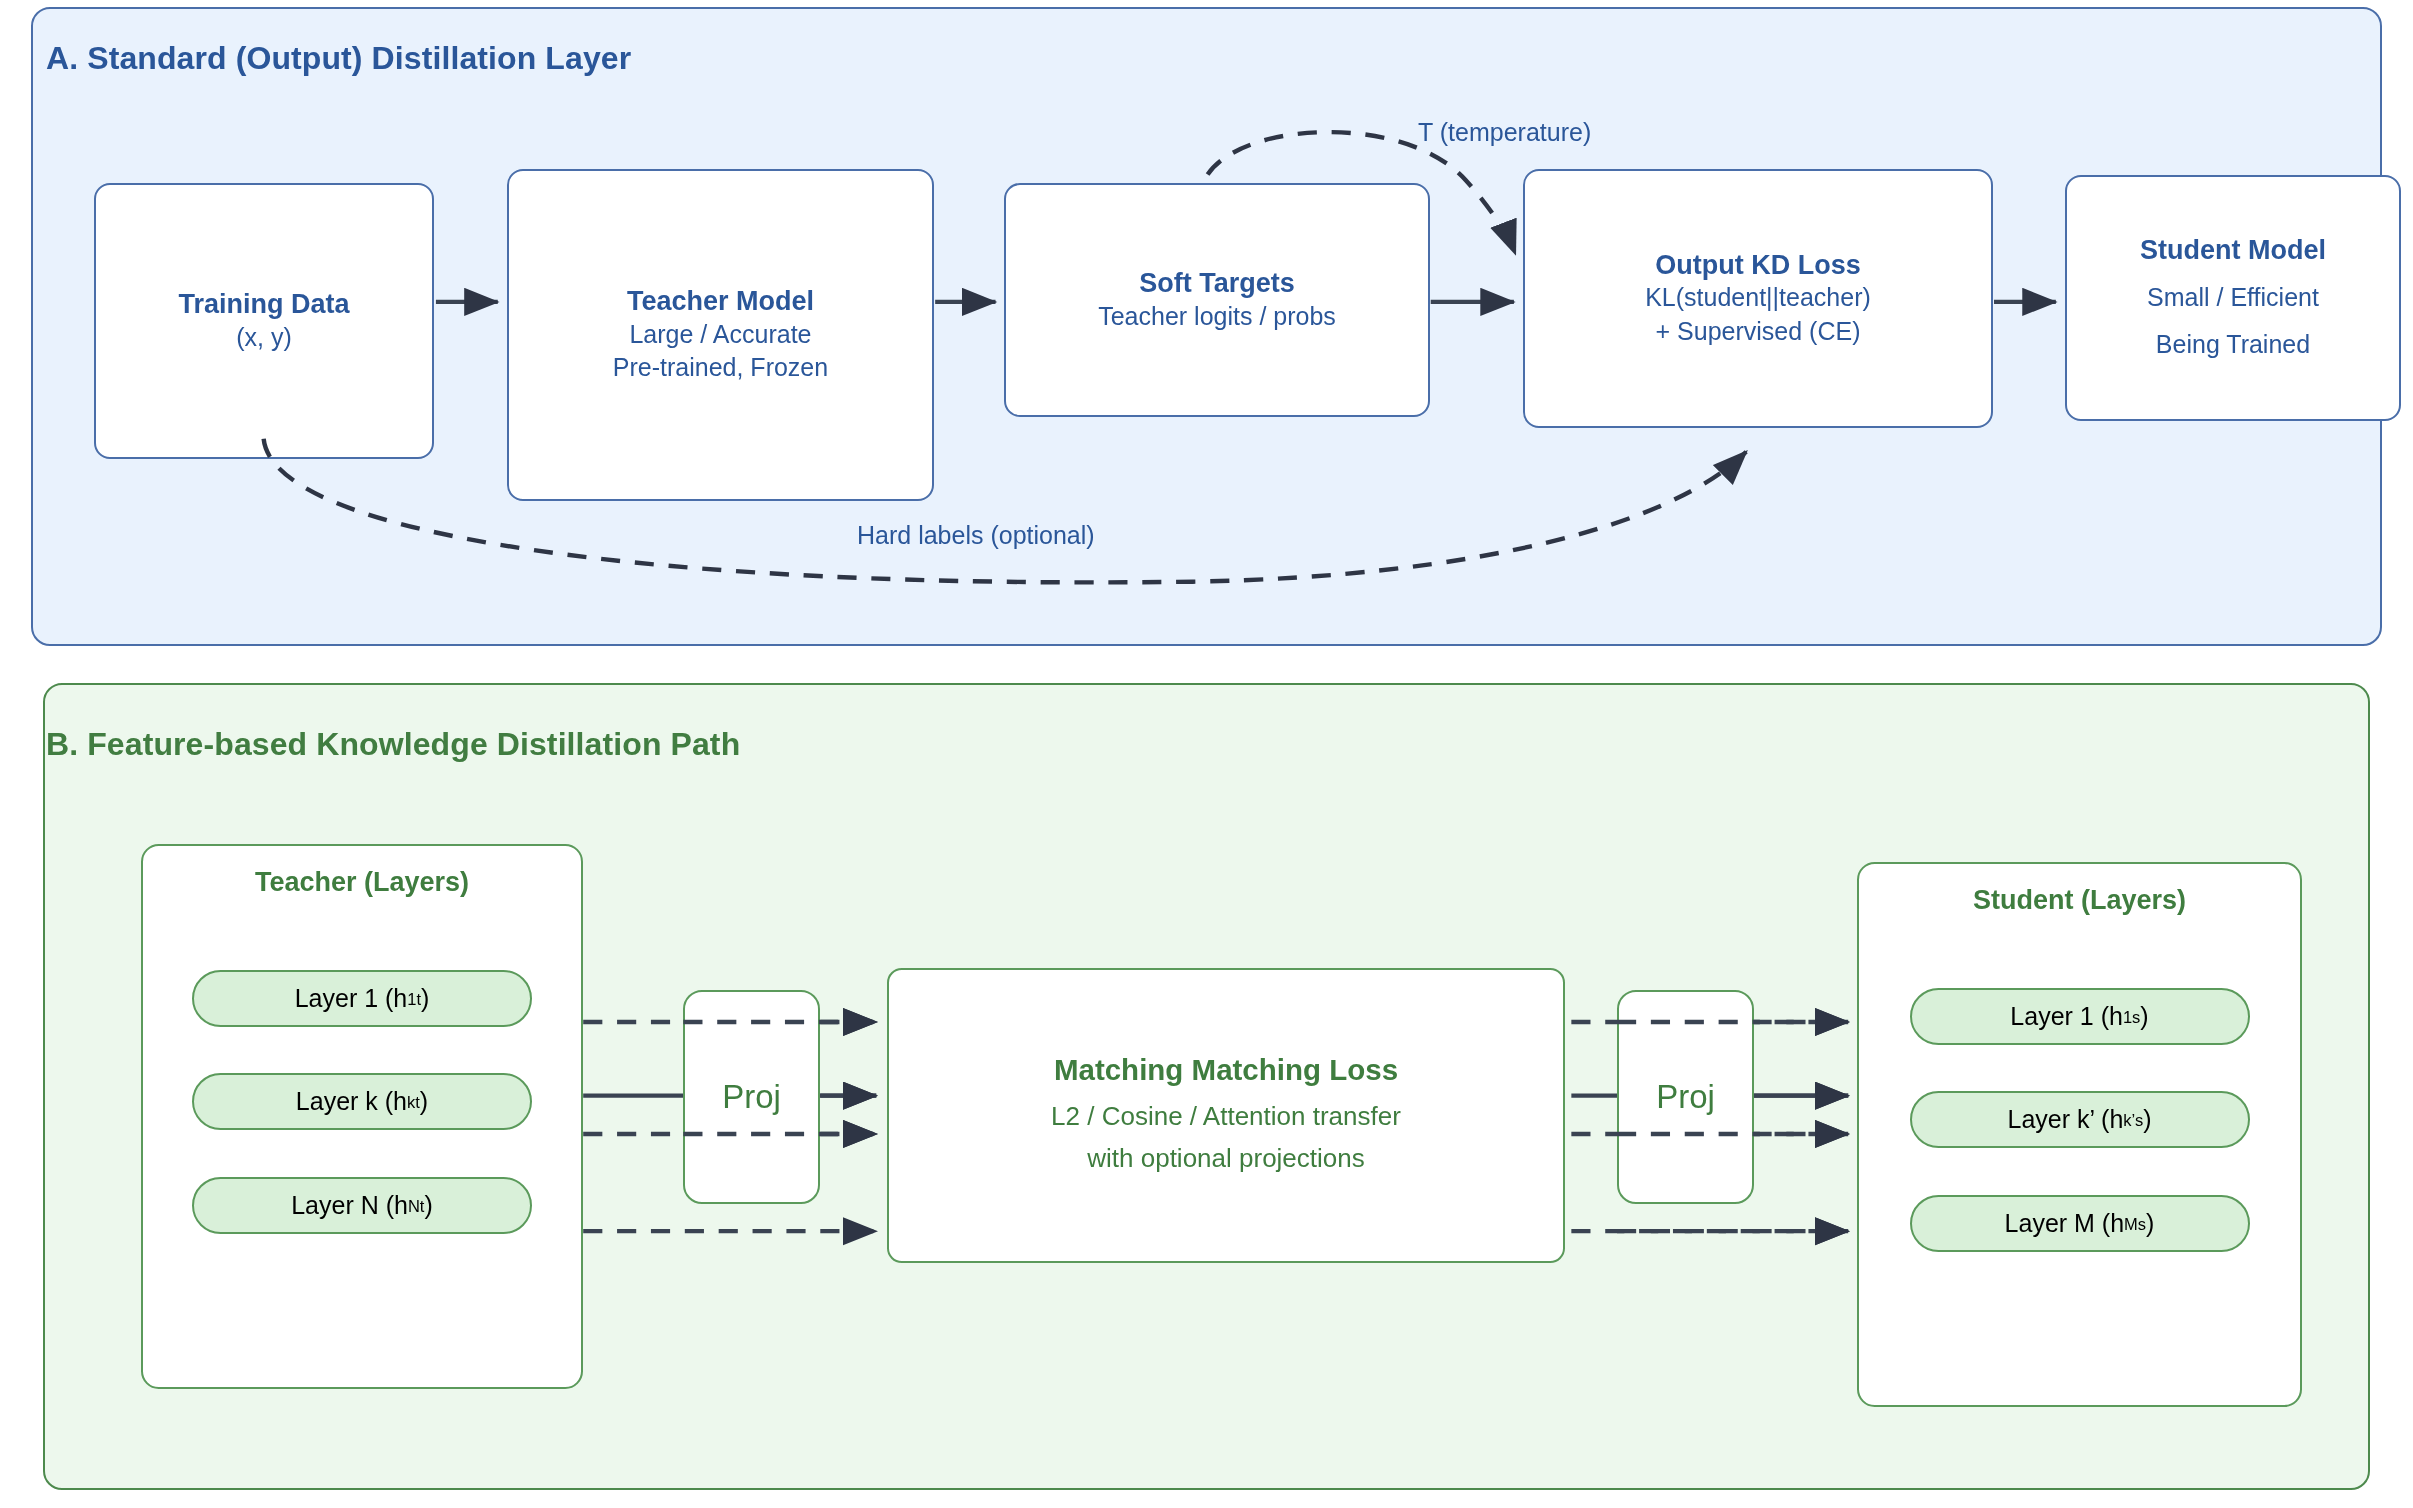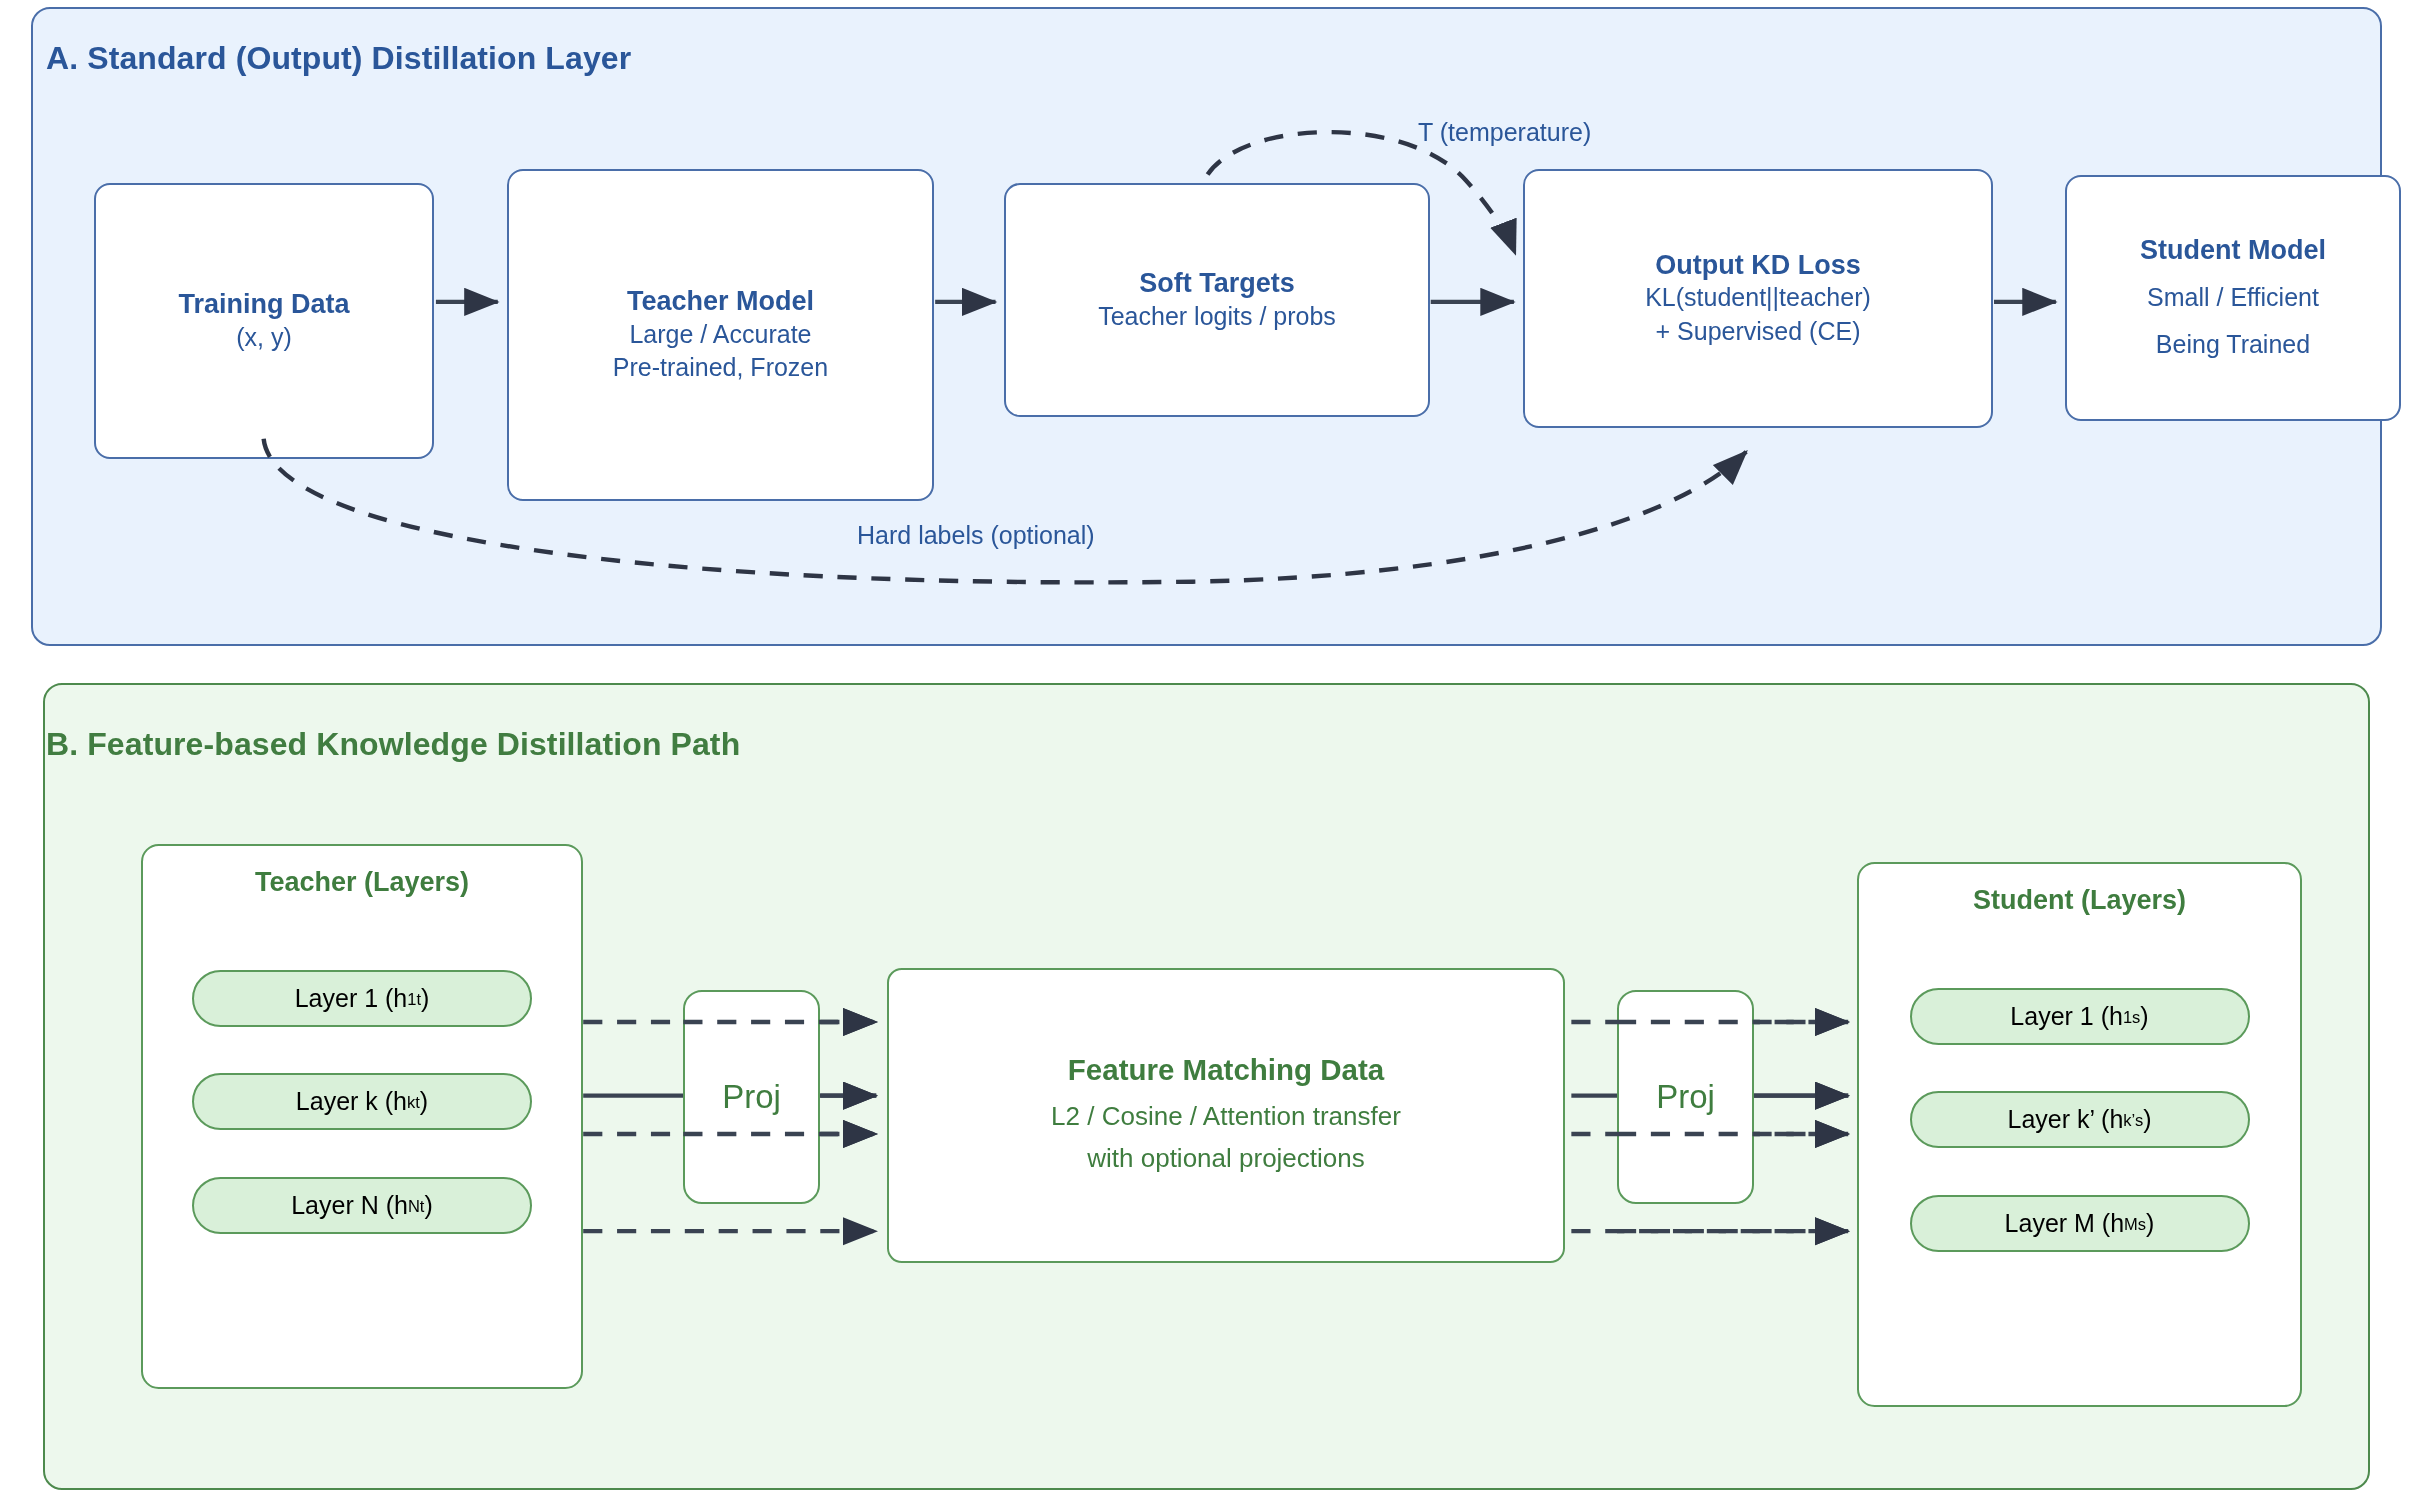--- a/index.html
+++ b/index.html
@@ -285,21 +285,21 @@
   <line x1="2134" y1="1488" x2="2510" y2="1488" stroke="#3a4352" stroke-width="6" marker-end="url(#ah)"></line>
   <line x1="2134" y1="1540" x2="2510" y2="1540" stroke="#3a4352" stroke-width="6" stroke-dasharray="26 20" marker-end="url(#ah)"></line>
   <line x1="2134" y1="1672" x2="2510" y2="1672" stroke="#3a4352" stroke-width="6" stroke-dasharray="26 20" marker-end="url(#ah)"></line>
 </svg>
 
 <div class="box green" id="box-proj-teacher">
   <div class="hd">Proj</div>
 </div>
 
 <div class="box green" id="box-feature-loss">
-  <div class="hd">Feature Matching Data</div>
+  <div class="hd">Matching Matching Loss</div>
   <div class="sub">L2 / Cosine / Attention transfer</div>
   <div class="sub">with optional projections</div>
 </div>
 
 <div class="box green" id="box-proj-student">
   <div class="hd">Proj</div>
 </div>
 
 <svg class="wires" id="wires-b-over" viewBox="0 0 3277 2048" width="2413" height="1508">
   <line x1="928" y1="1388" x2="1190" y2="1388" stroke="#3a4352" stroke-width="6" stroke-dasharray="26 20" marker-end="url(#ah)"></line>

